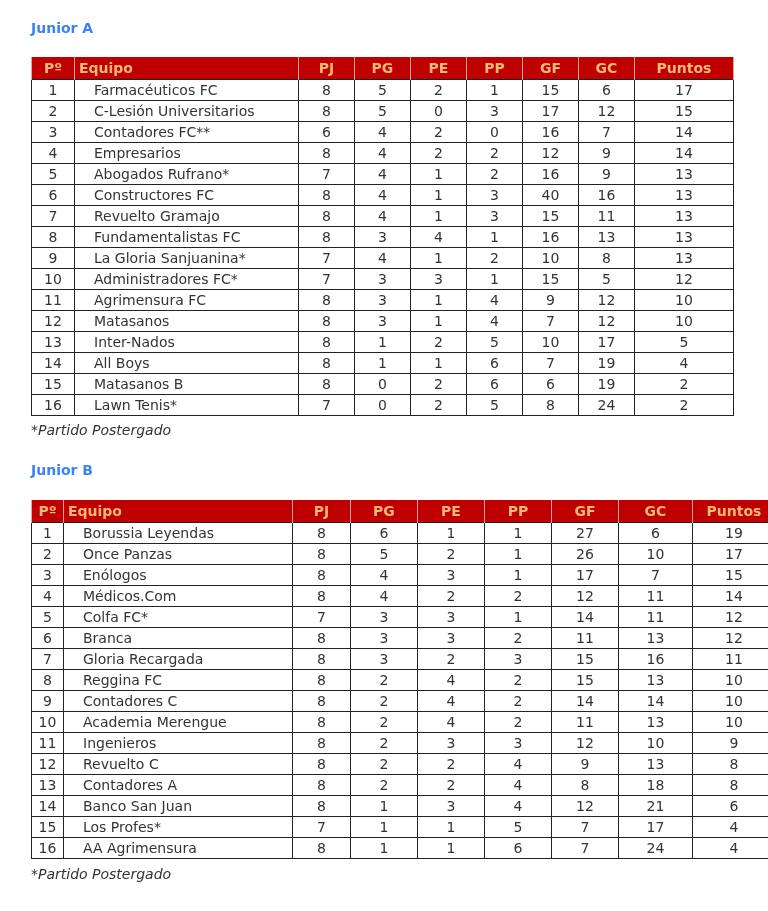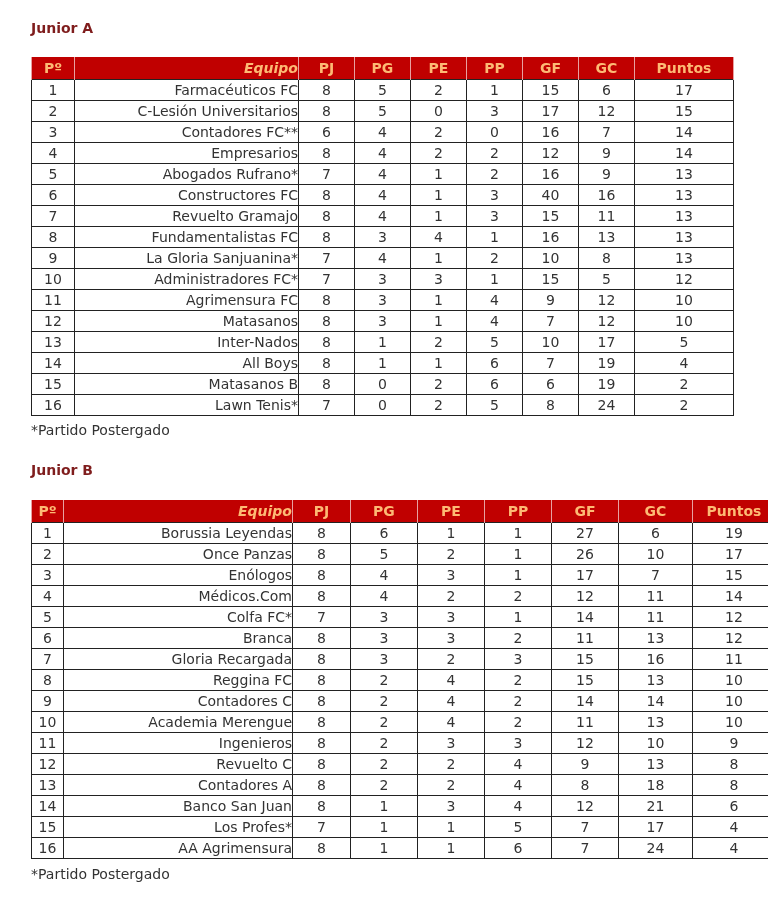--- a/index.html
+++ b/index.html
@@ -1,29 +1,29 @@
 <!DOCTYPE html>
 <html><head>
 <meta charset="utf-8">
 <style>
   html, body { margin: 0; padding: 0; background: #ffffff; }
   body { width: 768px; height: 911px; position: relative; overflow: hidden;
          font-family: "DejaVu Sans", sans-serif; color: #222; }
   .section-title { position: absolute; left: 31px; font-weight: bold; font-size: 14px;
-                   color: #7f1d1d; }
+                   color: #3b82f6; }
   table.standings { position: absolute; border-collapse: collapse; font-size: 14px;
                     table-layout: fixed; }
   table.standings th { background: #c00000; color: #fdba74; font-weight: bold;
                        height: 22px; padding: 0; text-align: center;
                        border-left: 1px solid #e8a0a0; border-right: 1px solid #e8a0a0; }
-  table.standings th.equipo { text-align: right; padding-left: 4px; font-style: italic; }
+  table.standings th.equipo { text-align: left; padding-left: 4px; }
   table.standings td { border: 1px solid #222; height: 20px; padding: 0;
                        text-align: center; color: #333; line-height: 19px; }
-  table.standings td.equipo { text-align: right; padding-left: 3px; white-space: nowrap; overflow: hidden; }
-  .note { position: absolute; left: 31px; font-size: 14px; color: #333; }
+  table.standings td.equipo { text-align: left; padding-left: 19px; white-space: nowrap; overflow: hidden; }
+  .note { position: absolute; left: 31px; font-size: 14px; color: #333; font-style: italic; }
   #tableA { left: 31px; top: 57px; width: 702px; }
   #tableB { left: 31px; top: 500px; width: 714px; }
 </style>
 </head>
 <body>
 
 <div class="section-title" style="top:20px;">Junior A</div>
 
 <table class="standings" id="tableA">
   <colgroup>

